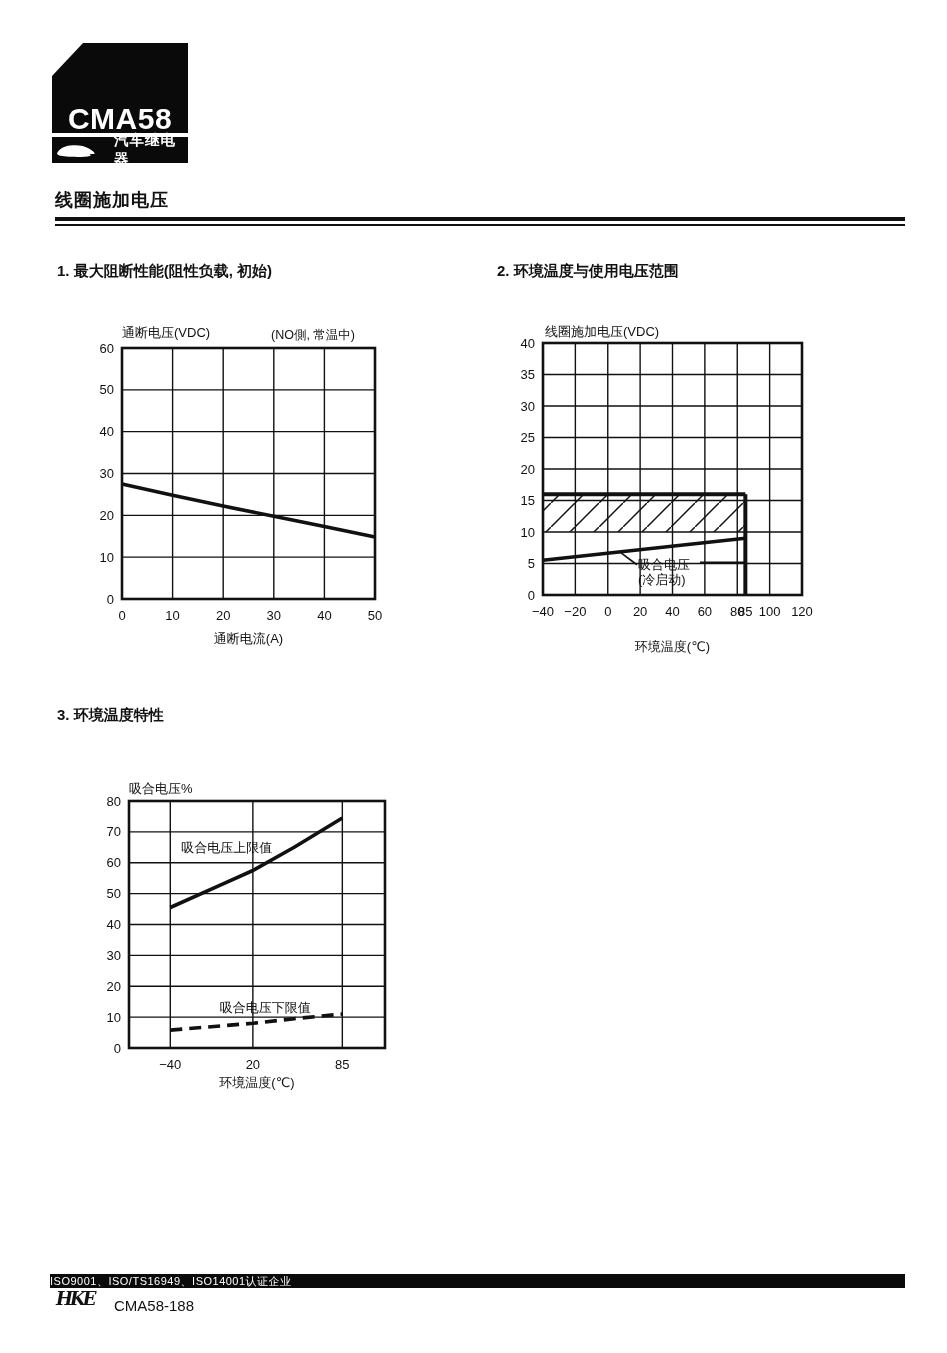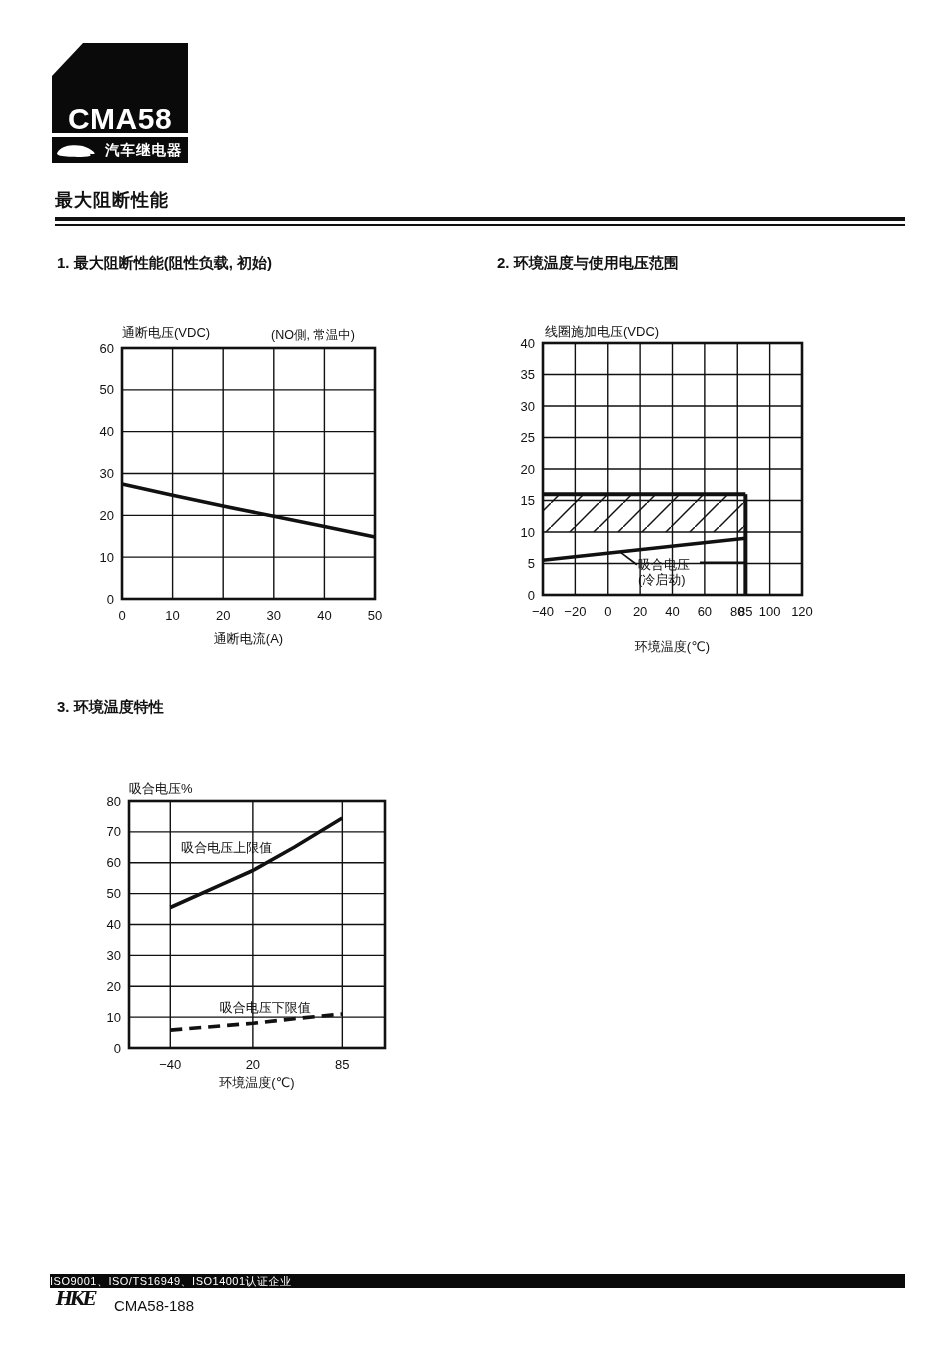--- a/index.html
+++ b/index.html
@@ -16,27 +16,27 @@
     display:flex;align-items:flex-end;justify-content:center;
   }
   .logo-main .product{
     color:#fff;font-weight:800;font-size:30px;line-height:1;
     letter-spacing:0.5px;padding-bottom:17px;
   }
   .logo-sub{
     left:52px;top:137px;width:136px;height:26px;background:#0a0a0a;
     display:flex;align-items:center;padding:0 3px;box-sizing:border-box;
   }
-  .logo-sub .cat{color:#fff;font-size:14.5px;font-weight:bold;letter-spacing:1px;margin-left:8px;}
+  .logo-sub .cat{color:#fff;font-size:14.5px;font-weight:bold;letter-spacing:1px;margin-left:17px;}
   
   .page-heading{left:55px;top:188px;font-size:18px;font-weight:bold;letter-spacing:1px;}
   .heading-rule{left:55px;top:217px;width:850px;height:3px;
     border-top:4px solid #111;border-bottom:2px solid #111;}
   
-  .sec-title{font-size:15px;font-weight:bold;white-space:nowrap;}
+  .sec-title{font-size:15px;font-weight:bold;white-space:nowrap;margin-top:8px;}
   .axis-label{font-size:13px;white-space:nowrap;}
   .xl{text-align:center;}
   svg.plot{position:absolute;overflow:visible;}
   
   .iso-bar{
     left:50px;top:1274px;width:855px;height:14px;background:#0a0a0a;color:#fff;
     display:flex;align-items:center;font-size:11px;letter-spacing:0.5px;
   }
   .brand{
     left:56px;top:1290px;font-family:"DejaVu Serif","Liberation Serif",serif;
@@ -52,21 +52,21 @@
 </div>
 <div class="abs logo-sub">
   <span style="display:flex;">
     <svg width="42" height="18" viewBox="0 0 44 18">
       <path fill="#fff" d="M2 13 C3.5 8.5 9 4.8 16 4.2 C24 3.4 31 4.6 35.5 7.4 C39 9.4 41.5 11.2 41.5 12.6 C41.5 13.4 40 13.2 36 12.8 C37.5 13.8 38 14.6 36.5 15.2 C33 16.2 26 16.4 18 16.2 C10 16 3.5 15.4 2 13 Z"></path>
     </svg>
   </span>
   <span class="cat">汽车继电器</span>
 </div>
 
-<div class="abs page-heading">最大阻断性能</div>
+<div class="abs page-heading">线圈施加电压</div>
 <div class="abs heading-rule"></div>
 
 <div class="abs sec-title" style="left:57px;top:254px;">1. 最大阻断性能(阻性负载, 初始)</div>
 <div class="abs axis-label" style="left:122px;top:324px;">通断电压(VDC)</div>
 <div class="abs axis-label" style="left:248px;top:327px;width:130px;text-align:center;font-size:12.5px;">(NO側, 常温中)</div>
 <svg class="plot" style="left:82px;top:340px;" width="317" height="305">
     <line x1="40" y1="8" x2="40" y2="259" stroke="#111" stroke-width="1.4"></line>
     <line x1="90.6" y1="8" x2="90.6" y2="259" stroke="#111" stroke-width="1.4"></line>
     <line x1="141.2" y1="8" x2="141.2" y2="259" stroke="#111" stroke-width="1.4"></line>
     <line x1="191.8" y1="8" x2="191.8" y2="259" stroke="#111" stroke-width="1.4"></line>

